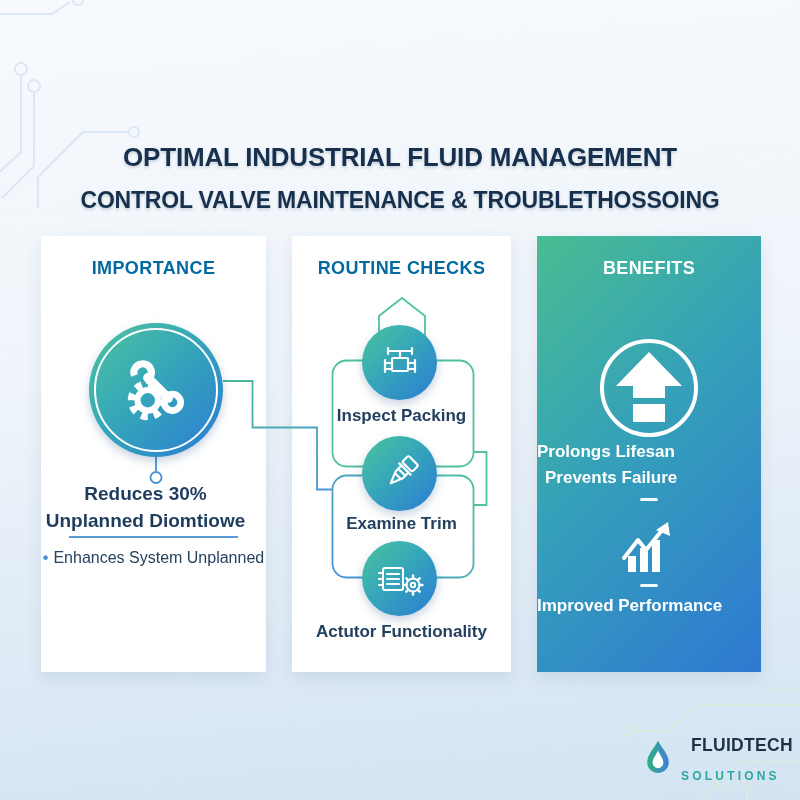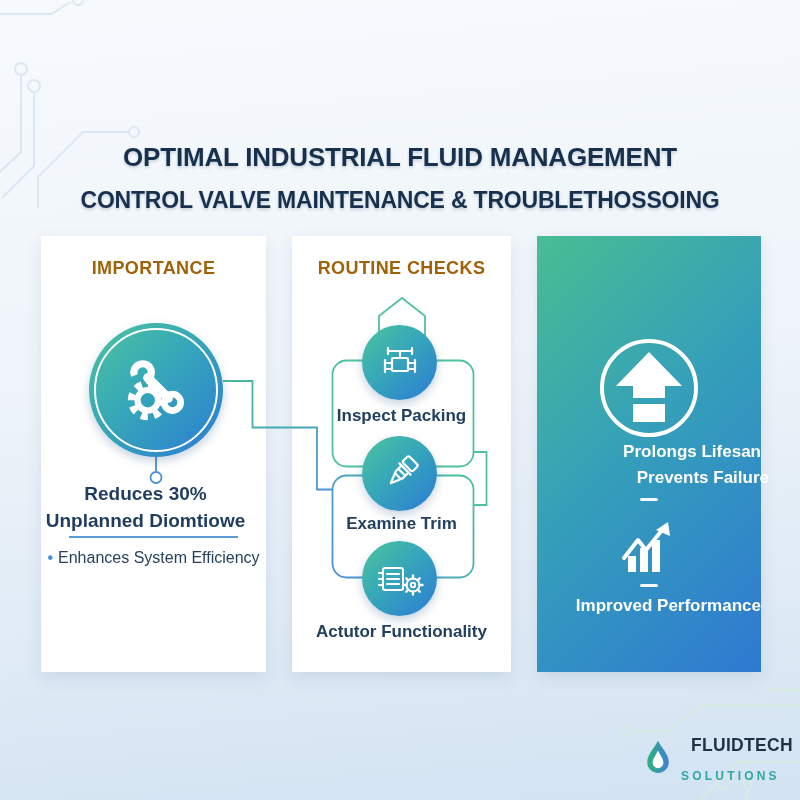--- a/index.html
+++ b/index.html
@@ -20,21 +20,21 @@
   .title-l2{font-size:23px;font-weight:bold;letter-spacing:-0.2px;margin-top:14px;}
 
   
   .card{position:absolute;top:236px;height:436px;background:#fff;z-index:1;
         box-shadow:0 6px 16px rgba(40,70,110,0.10);}
   .card-importance{left:41px;width:225px;}
   .card-checks{left:292px;width:219px;}
   .card-benefits{left:537px;width:224px;
         background:linear-gradient(135deg,#48bd92 0%,#35a0b9 45%,#2e79d2 100%);}
   .card-header{position:absolute;top:22px;left:0;right:0;text-align:center;
-        font-size:18px;font-weight:bold;letter-spacing:0.4px;color:#a16207;}
+        font-size:18px;font-weight:bold;letter-spacing:0.4px;color:#0369a1;}
   .card-benefits .card-header{color:#fff;}
 
   
   .stat{position:absolute;top:244px;left:0;right:16px;text-align:center;
         font-size:19px;line-height:27px;font-weight:bold;color:#1f3c5e;}
   .divider{position:absolute;top:300px;left:28px;right:28px;height:2px;background:#5b9bd5;}
   .bullet-line{position:absolute;top:313px;left:0;right:0;text-align:center;
         font-size:16px;color:#27425f;}
   .bullet-dot{color:#4a90d9;font-weight:bold;margin-right:5px;}
 
@@ -48,21 +48,21 @@
   .node-circle{left:362px;width:75px;height:75px;}
   .node-1{top:325px}.node-2{top:436px}.node-3{top:541px}
 
   
   .check-label{position:absolute;left:0;right:0;text-align:center;
         font-size:17px;font-weight:bold;color:#23405e;}
   .check-label-1{top:170px}.check-label-2{top:278px}.check-label-3{top:386px}
 
   
   .benefit-circle{position:absolute;left:60px;top:100px;width:104px;height:104px;}
-  .benefit-text{position:absolute;left:0;right:0;text-align:right;color:#fff;
+  .benefit-text{position:absolute;left:0;right:0;text-align:left;color:#fff;
         font-size:17px;font-weight:bold;}
   .b-line1{top:206px}
   .b-line2{top:232px;transform:translateX(8px);}
   .b-perf{top:360px}
   .dash{position:absolute;left:50%;width:18px;height:3px;margin-left:-9px;
         background:#fff;border-radius:2px;opacity:0.95;}
   .dash-1{top:262px}.dash-2{top:348px}
   .chart-icon-wrap{position:absolute;left:50%;top:284px;transform:translateX(-50%);}
 
   
@@ -103,31 +103,32 @@
     <div class="title-l2">CONTROL VALVE MAINTENANCE &amp; TROUBLETHOSSOING</div>
   </div>
 
   <div class="card card-importance">
     <div class="card-header">IMPORTANCE</div>
     <div class="stat">
       <div>Reduces 30%</div>
       <div>Unplanned Diomtiowe</div>
     </div>
     <div class="divider"></div>
-    <div class="bullet-line"><span class="bullet-dot">•</span><span>Enhances System Efficiency</span></div>
+    <div class="bullet-line"><span class="bullet-dot">•</span><span>Enhances System Unplanned</span></div>
   </div>
 
   <div class="card card-checks">
     <div class="card-header">ROUTINE CHECKS</div>
     <div class="check-label check-label-1">Inspect Packing</div>
     <div class="check-label check-label-3">Actutor Functionality</div>
     <div class="check-label check-label-2">Examine Trim</div>
   </div>
 
   <div class="card card-benefits">
+    <div class="card-header">BENEFITS</div>
 
     <div class="benefit-circle">
       <svg width="104" height="104" viewBox="0 0 104 104">
         <circle cx="52" cy="52" r="47" fill="none" stroke="#fff" stroke-width="4"></circle>
         <polygon fill="#fff" points="52,16 85,50 68,50 68,62 36,62 36,50 19,50"></polygon>
         <rect fill="#fff" x="36" y="68" width="32" height="18"></rect>
       </svg>
     </div>
 
     <div class="benefit-text b-line1">Prolongs Lifesan</div>

